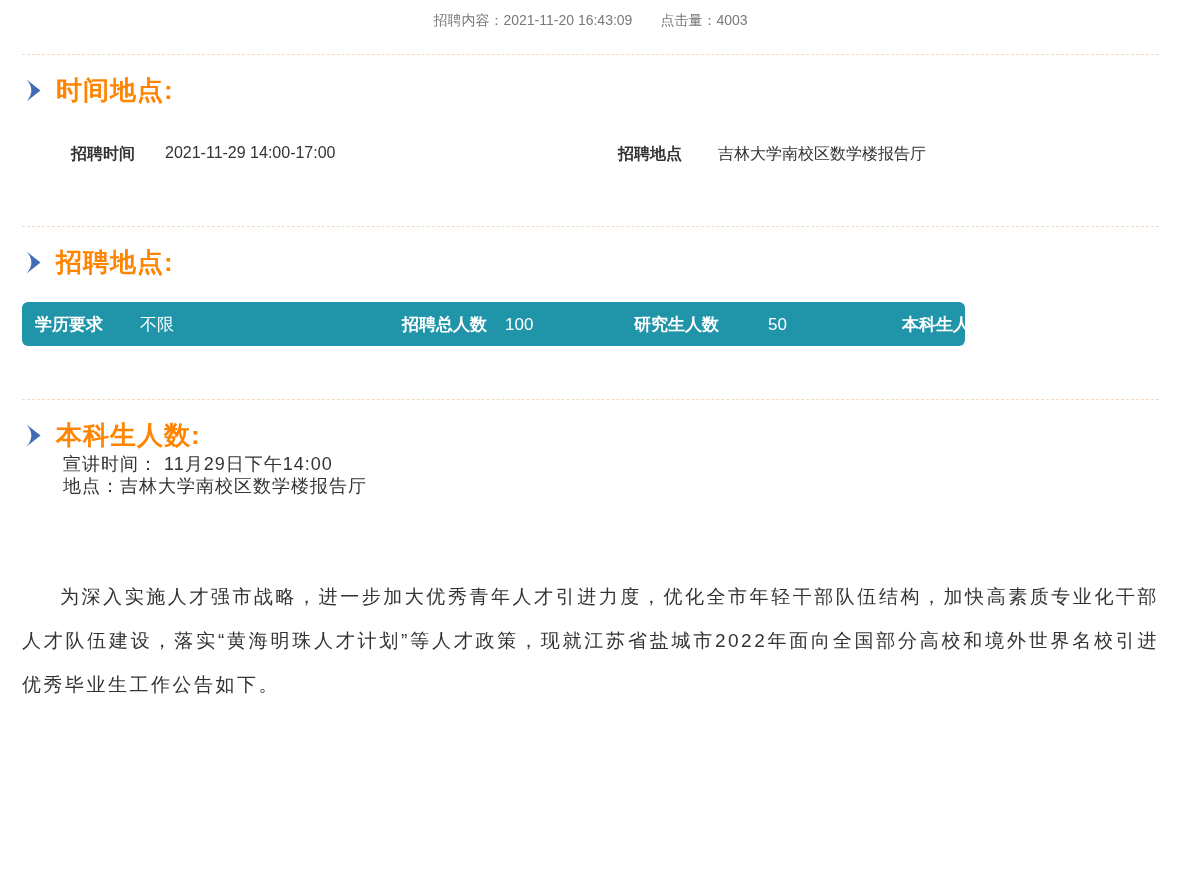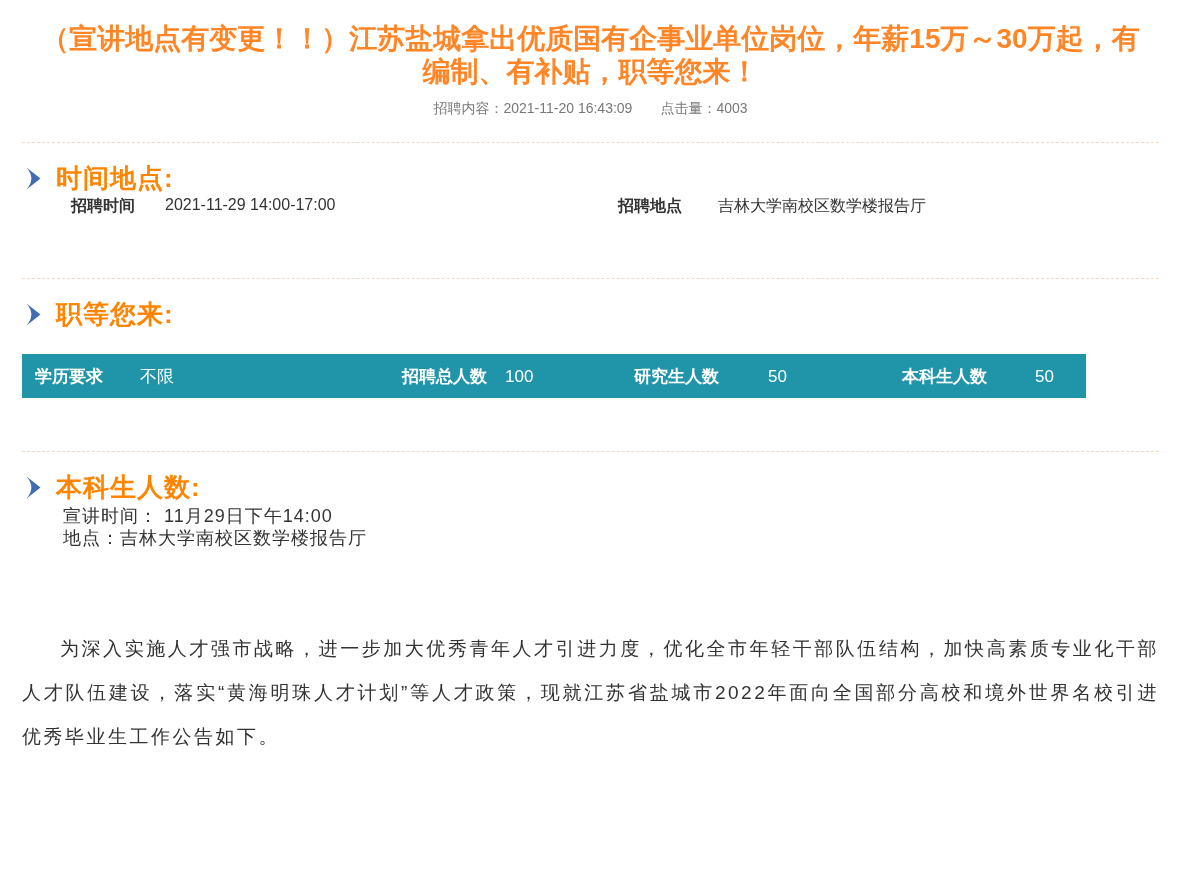--- a/index.html
+++ b/index.html
@@ -62,41 +62,43 @@
   .section-heading .arrow svg{width:16px;height:23px;display:block;}
   .section-heading .htext{
     font-size:26px;
     font-weight:bold;
     color:var(--heading_orange);
     letter-spacing:1px;
   }
 
   
   .info-row{
+    margin-top:36px;
     position:relative;
     height:20px;
     font-size:16px;
   }
   .info-row span{position:absolute;top:0;white-space:nowrap;}
   .info-row .lbl{font-weight:bold;}
   .pos-l1{left:71px;}
   .pos-v1{left:165px;}
   .pos-l2{left:618px;}
   .pos-v2{left:718px;}
 
   
   .plan-bar{
     margin:22px 22px 0 22px;
     height:44px;
-    width:1064px;
+    width:943px;
     background:var(--table_teal);
     position:relative;
     color:#ffffff;
     font-size:17px;
     border-top:2px solid var(--table_teal);
+    border-radius:6px;
   }
   .plan-bar span{
     position:absolute;top:0;height:44px;line-height:42px;white-space:nowrap;
   }
   .plan-bar .lbl{font-weight:bold;}
   .pc-l1{left:13px;}
   .pc-v1{left:118px;}
   .pc-l2{left:352px;margin-left:28px;}
   .pc-v2{left:483px;}
   .pc-l3{left:612px;}
@@ -123,21 +125,20 @@
     text-indent:2em;
     color:var(--text_dark);
     text-align:justify;
   }
 </style>
 </head>
 <body>
 
 <div class="page">
 
-  <h1 class="article-title">（宣讲地点有变更！！）江苏盐城拿出优质国有企事业单位岗位，年薪15万～30万起，有编制、有补贴，职等您来！</h1>
 
   <div class="meta">
     <span>招聘内容：</span><span>2021-11-20 16:43:09</span><span class="gap"></span><span>点击量：</span><span>4003</span>
   </div>
 
   <div class="divider d1"></div>
 
   <div class="section-heading">
     <span class="arrow">
       <svg viewBox="0 0 16 23" xmlns="http://www.w3.org/2000/svg">
@@ -155,21 +156,21 @@
   </div>
 
   <div class="divider d2"></div>
 
   <div class="section-heading">
     <span class="arrow">
       <svg viewBox="0 0 16 23" xmlns="http://www.w3.org/2000/svg">
           <path d="M1.5 0.5 C 8 7.5, 8 15.5, 1.5 22.5 L 15.5 11.5 Z" fill="#3f6cb5"></path>
         </svg>
     </span>
-    <span class="htext">职等您来:</span>
+    <span class="htext">招聘地点:</span>
   </div>
 
   <div class="plan-bar">
     <span class="lbl pc-l1">学历要求</span>
     <span class="pc-v1">不限</span>
     <span class="lbl pc-l2">招聘总人数</span>
     <span class="pc-v2">100</span>
     <span class="lbl pc-l3">研究生人数</span>
     <span class="pc-v3">50</span>
     <span class="lbl pc-l4">本科生人数</span>

